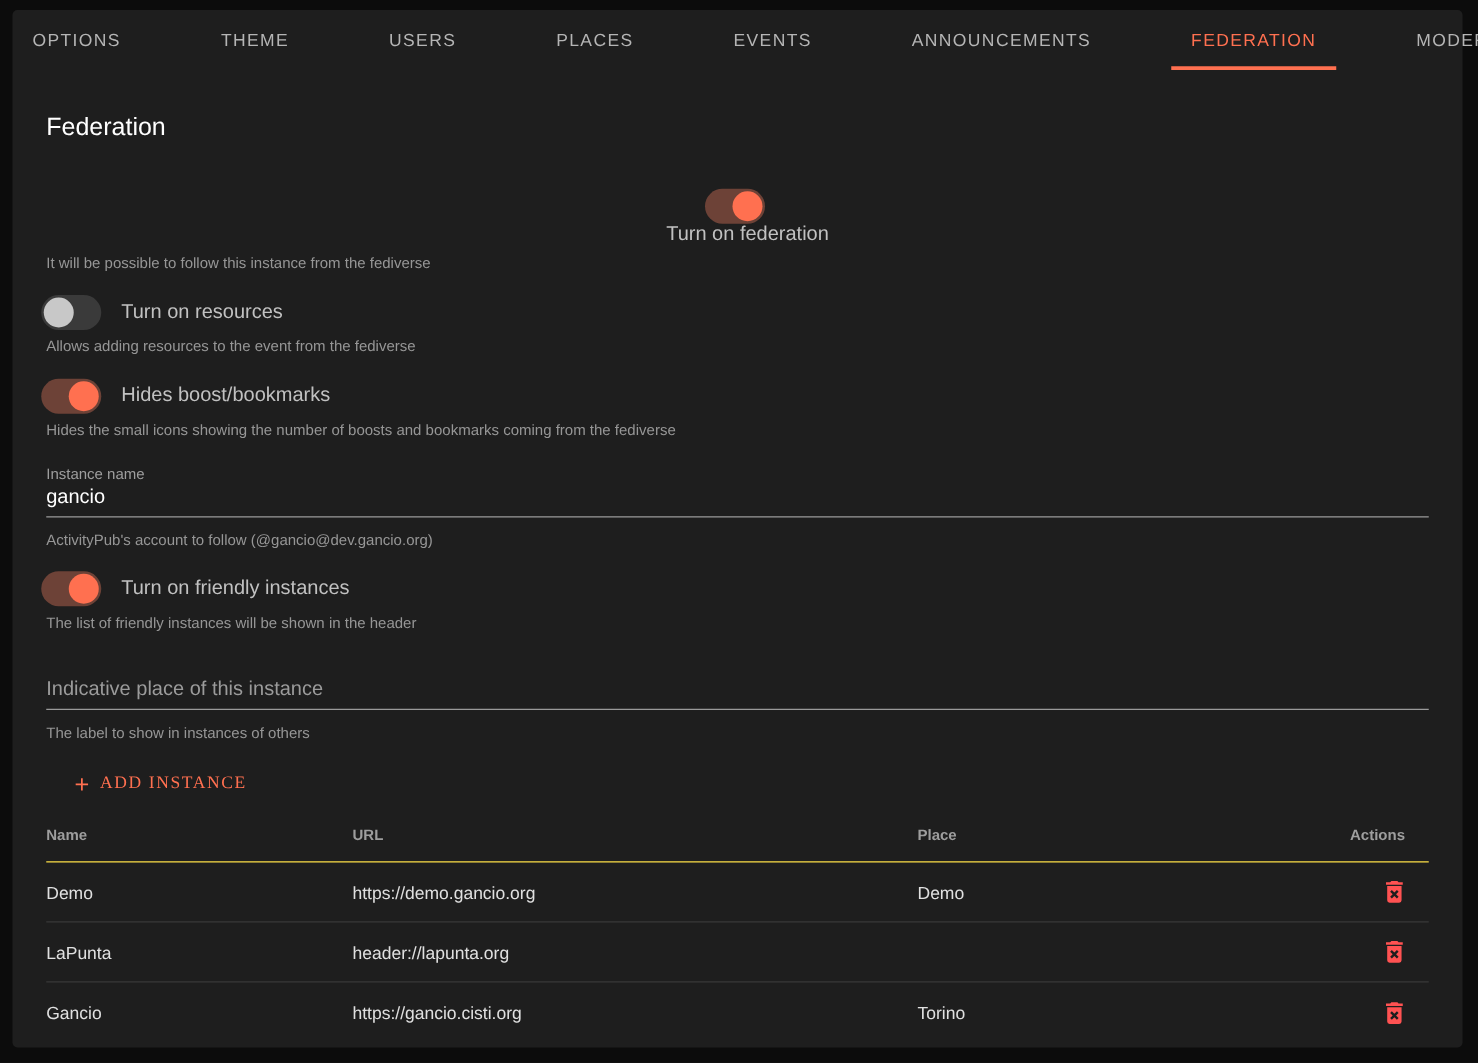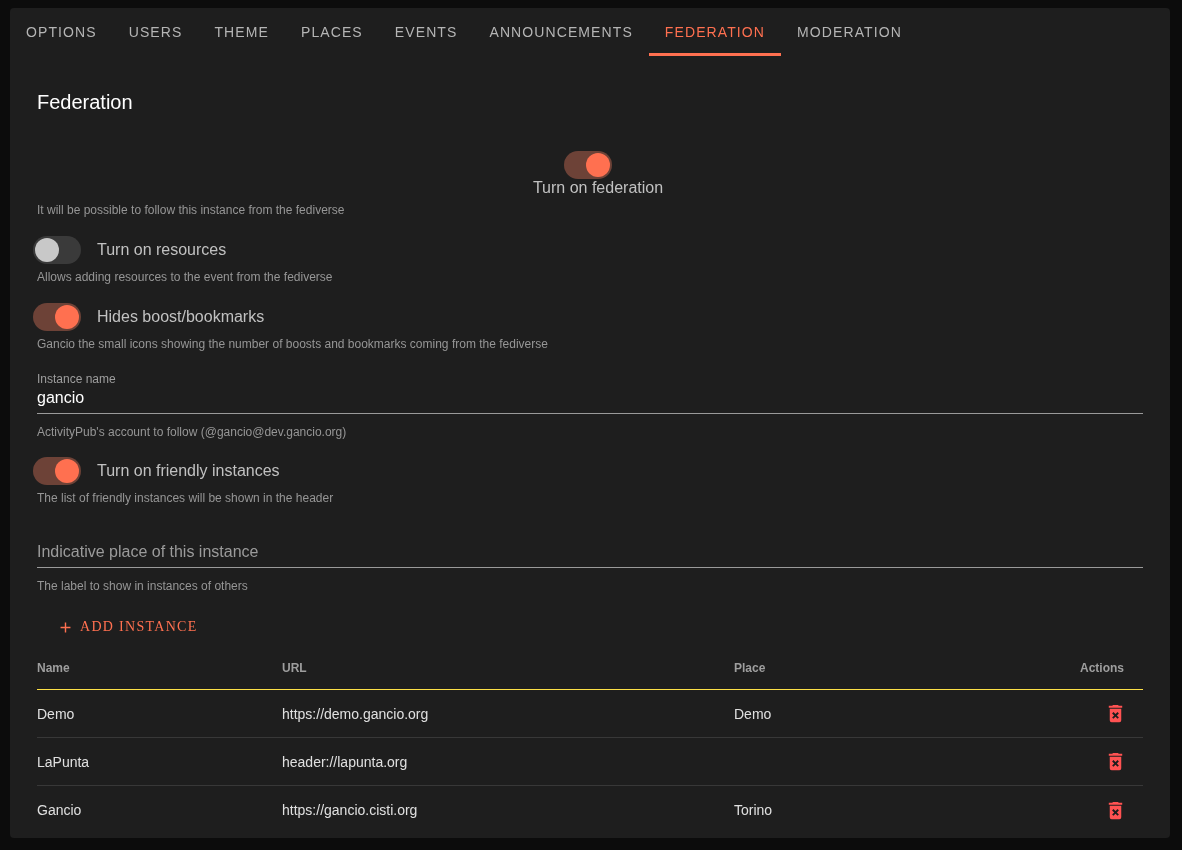--- a/index.html
+++ b/index.html
@@ -16,20 +16,21 @@
     width: 1160px; height: 830px;
     background: #1e1e1e;
     border-radius: 4px;
   }
 
   
   .tabs {
     display: flex;
     height: 48px;
     align-items: stretch;
+    gap: 48px;
   }
   .tab {
     display: flex;
     align-items: center;
     padding: 0 16px;
     font-size: 14px;
     font-weight: 500;
     letter-spacing: 1.1px;
     color: #b5b5b5;
     position: relative;
@@ -176,22 +177,22 @@
     align-items: center;
   }
 </style>
 </head>
 <body>
 
 <div class="card">
 
   <div class="tabs">
     <div class="tab">OPTIONS</div>
+    <div class="tab">THEME</div>
     <div class="tab">USERS</div>
-    <div class="tab">THEME</div>
     <div class="tab">PLACES</div>
     <div class="tab">EVENTS</div>
     <div class="tab">ANNOUNCEMENTS</div>
     <div class="tab active">FEDERATION</div>
     <div class="tab">MODERATION</div>
   </div>
 
   <div class="content">
 
     <div class="page-title">Federation</div>
@@ -214,21 +215,21 @@
     </div>
     <div class="hint">Allows adding resources to the event from the fediverse</div>
 
     
     <div class="switch-row" style="margin-top:19px;">
       <div class="switch on">
         <div class="thumb"></div>
       </div>
       <div class="switch-label">Hides boost/bookmarks</div>
     </div>
-    <div class="hint">Gancio the small icons showing the number of boosts and bookmarks coming from the fediverse</div>
+    <div class="hint">Hides the small icons showing the number of boosts and bookmarks coming from the fediverse</div>
 
     
     <div class="field-label" style="margin-top:21px;">Instance name</div>
     <input class="text-input" type="text" value="gancio" style="">
     <div class="hint" style="margin-top:11px;">ActivityPub's account to follow (@gancio@dev.gancio.org)</div>
 
     
     <div class="switch-row" style="margin-top:18px;">
       <div class="switch on">
         <div class="thumb"></div>

